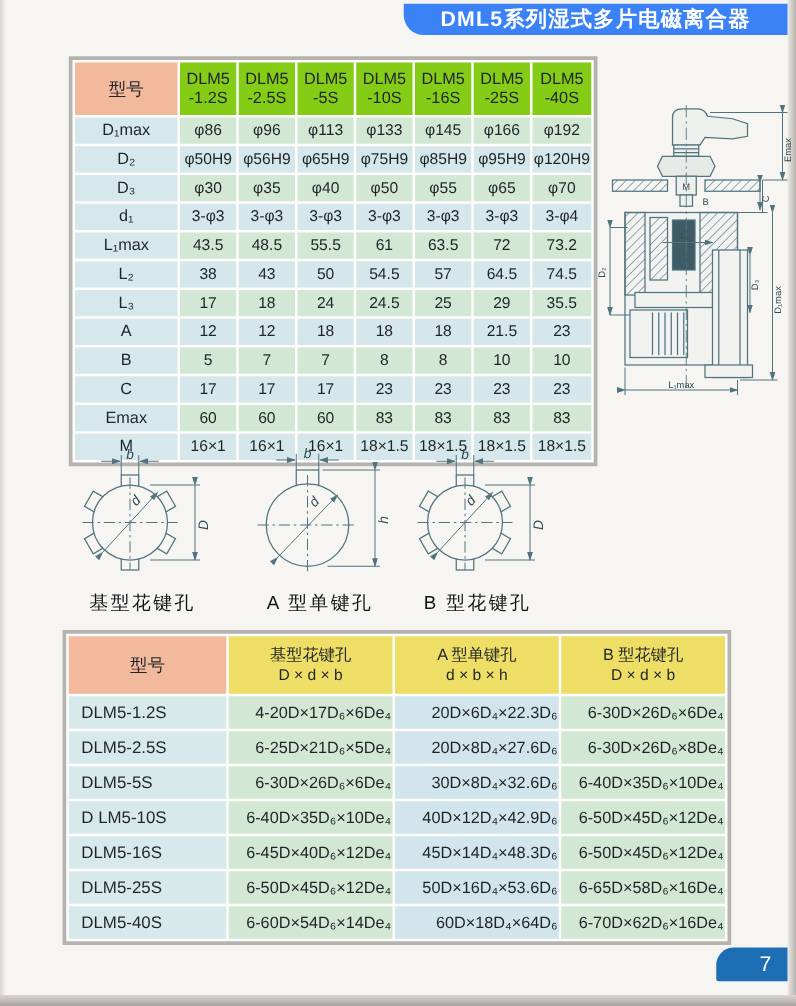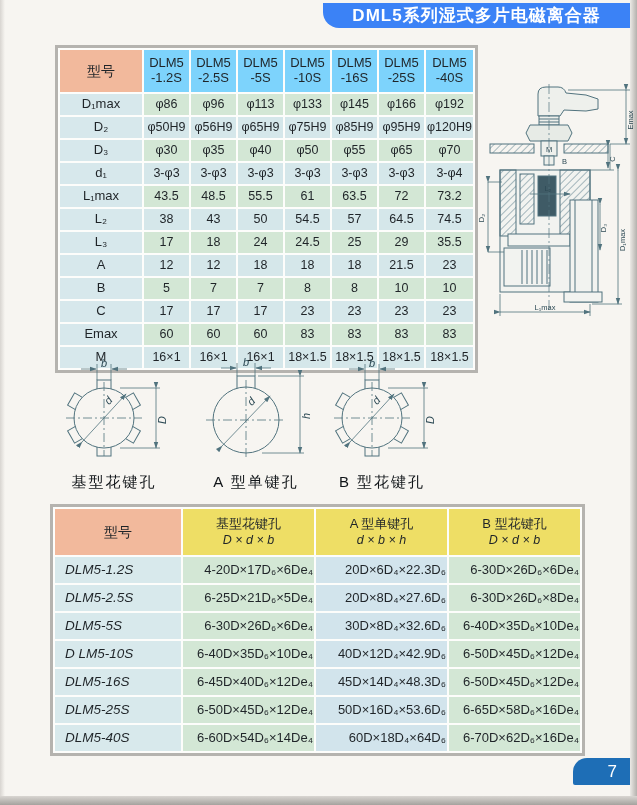--- a/index.html
+++ b/index.html
@@ -14,44 +14,44 @@
 
   .title-bar{position:absolute;left:323px;top:3px;right:7px;height:25px;background:#3b82f6;
         border-radius:0 0 0 16px;color:#fff;font-weight:bold;font-size:17px;
         display:flex;align-items:center;justify-content:center;letter-spacing:1px;}
 
   
   .spec-wrap{position:absolute;left:55px;top:45px;}
   table{border-collapse:separate;border-spacing:2px;background:#fdfdfb;border:3px solid #b5b3af;}
   td,th{font-weight:400;text-align:center;vertical-align:middle;line-height:1.15;}
   .t1 col.c-label{width:82px;} .t1 col.c-data{width:45px;}
-  .t1 thead th{background:#7dd3fc;height:40px;font-size:13px;white-space:pre-line;}
+  .t1 thead th{background:#84cc16;height:40px;font-size:13px;white-space:pre-line;}
   .t1 thead th.corner{background:#f2b99c;font-size:14px;}
   .t1 tbody th{background:#d7e8ec;height:19px;font-size:13px;}
   .t1 tbody td{font-size:12.5px;}
   .t1 tbody tr:nth-child(odd) td{background:#d3e7d5;}
   .t1 tbody tr:nth-child(even) td{background:#d5e7ea;}
 
   
   .fig{position:absolute;text-align:center;}
   .figcap{font-size:15px;margin-top:1px;color:#101418;letter-spacing:2px;}
   .fig svg{display:block;}
 
   .clutch{position:absolute;left:478px;top:82px;}
 
   
   .key-wrap{position:absolute;left:50px;top:504px;}
   .t2 col.k-model{width:126px;} .t2 col.k-col{width:131px;}
   .t2 thead th{background:#eede65;height:44px;font-size:13px;line-height:1.35;}
   .t2 thead th.corner{background:#f2b99c;font-size:14px;}
-  .t2 tbody th{background:#d8e9ec;height:24px;font-size:13.5px;text-align:left;padding-left:10px;font-style:italic;}
+  .t2 tbody th{background:#d8e9ec;height:24px;font-size:13.5px;text-align:left;padding-left:10px;}
   .t2 tbody td{font-size:13px;text-align:right;padding-left:7px;}
   .t2 tbody td.base,.t2 tbody td.btype{background:#d3e7d5;}
   .t2 tbody td.atype{background:#d2e4ec;}
-  .formula{font-size:12.5px;font-style:italic;}
+  .formula{font-size:12.5px;}
 
   .page-tab{position:absolute;right:7px;bottom:20px;width:57px;height:27px;background:#1e6eb6;
         border-radius:14px 0 0 2px;color:#fff;font-size:17px;
         display:flex;align-items:center;justify-content:flex-end;padding-right:13px;box-sizing:border-box;}
 
   .dim-text{font-size:11px;font-style:italic;fill:#2d4a55;}
   .dwg-text{font-size:7.5px;fill:#2d4a55;}
 </style>
 </head>
 <body>

